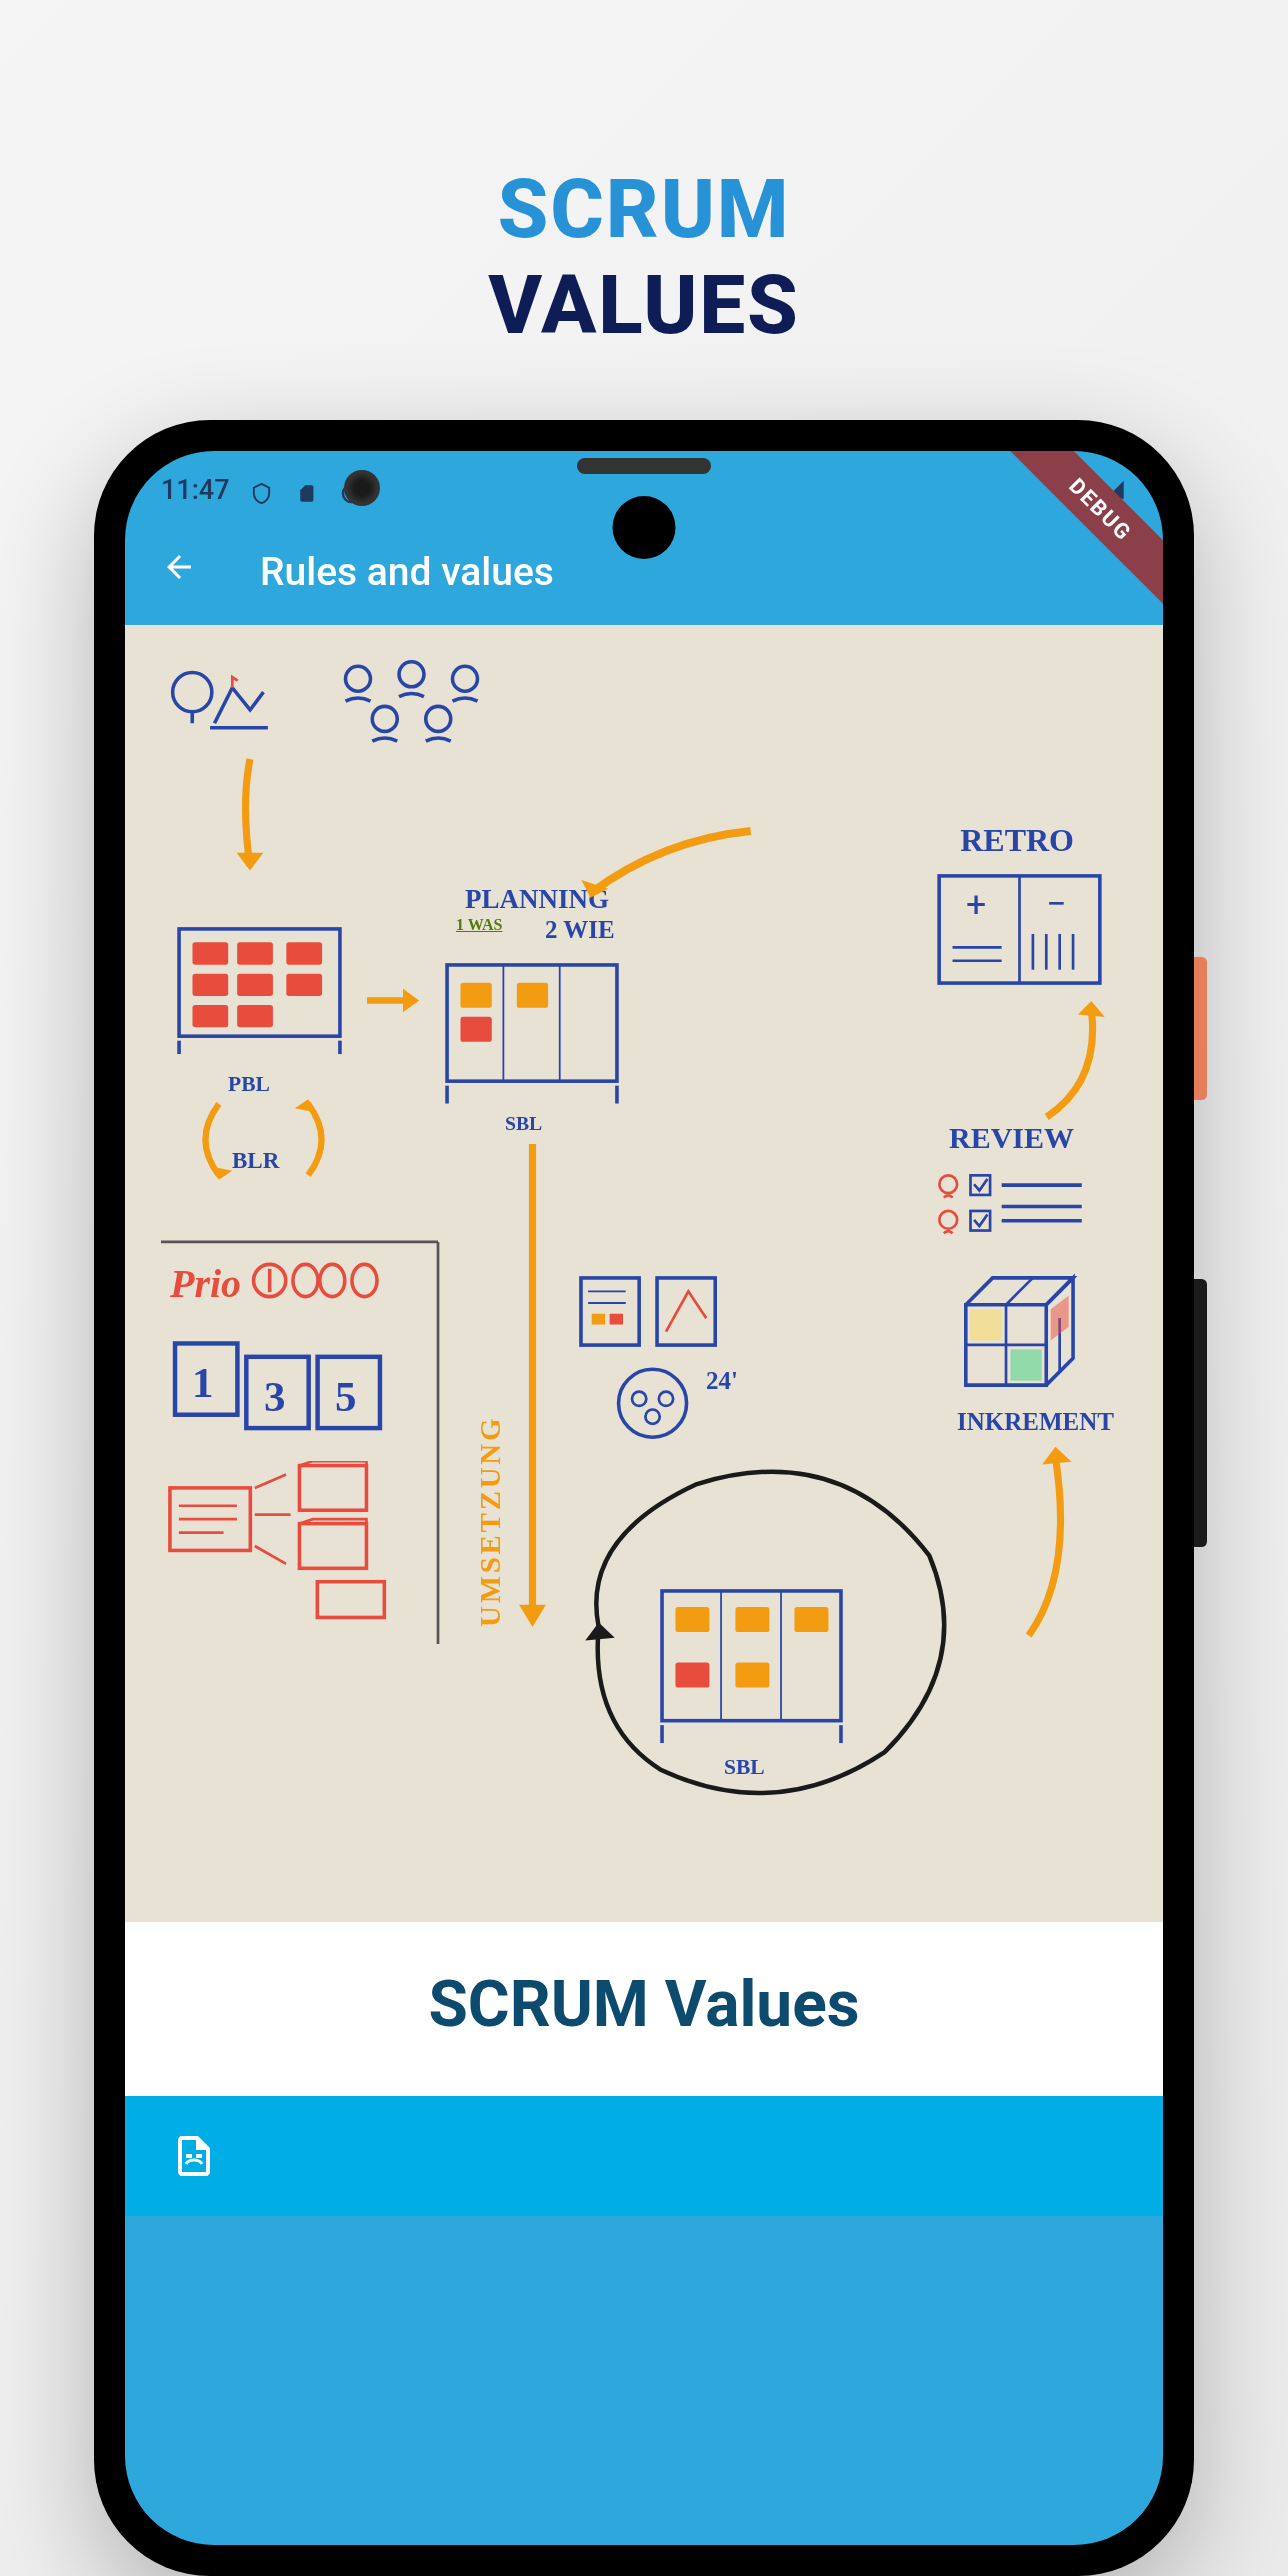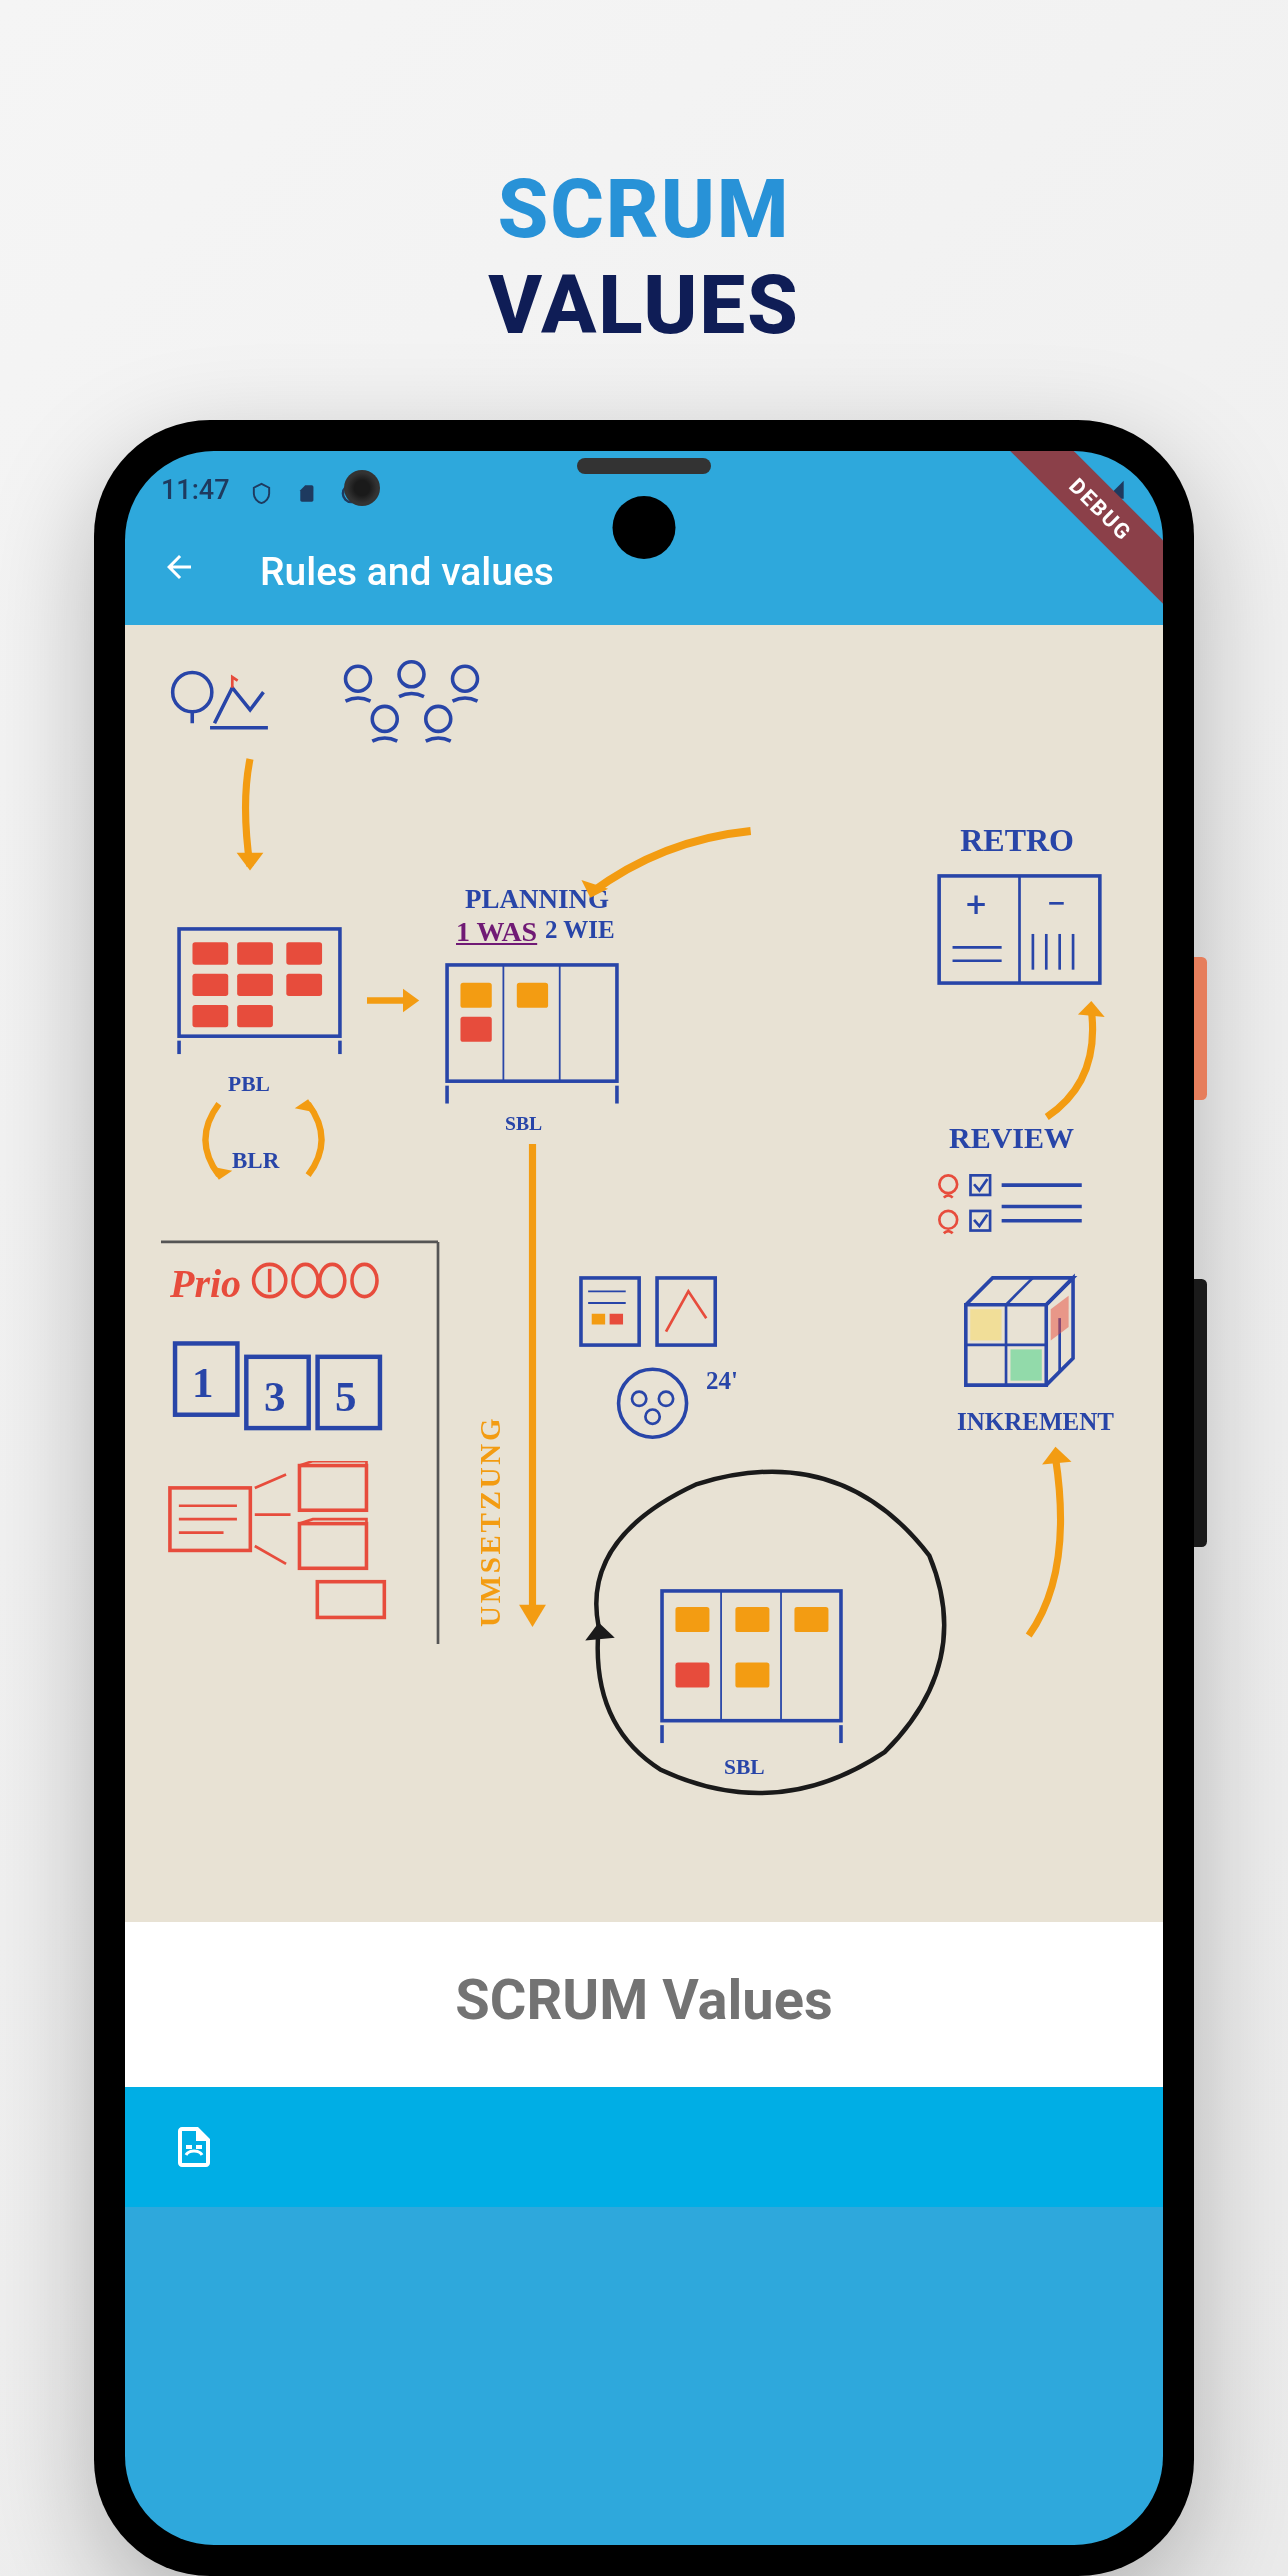--- a/index.html
+++ b/index.html
@@ -196,23 +196,23 @@
       overflow: hidden;
     }
     
     .content-section {
       background: white;
       padding: 45px 36px 54px;
       text-align: center;
     }
     
     .content-section-title {
-      font-size: 56px;
+      font-size: 64px;
       font-weight: 700;
-      color: #737373;
+      color: #0c4a6e;
     }
     
     .value-bar {
       background: #00aee5;
       display: flex;
       align-items: center;
       padding: 36px 45px;
       gap: 54px;
     }
     
@@ -320,21 +320,21 @@
         <circle cx="130" cy="75" r="14" fill="none" stroke="#2845a8" stroke-width="4"></circle>
         <path d="M116 100 Q130 93 144 100" fill="none" stroke="#2845a8" stroke-width="4"></path>
       </svg>
 
       <svg style="position:absolute;top:125px;left:89px;" width="72" height="134" viewBox="0 0 80 150">
         <path d="M40 10 Q30 60 40 130" fill="none" stroke="#f39c12" stroke-width="8"></path>
         <path d="M25 115 L40 135 L55 115" fill="#f39c12"></path>
       </svg>
 
       <div class="wb-text" style="top:259px;left:340px;color:#2845a8;font-size:27px;">PLANNING</div>
-      <div class="wb-text" style="top:291px;left:331px;color:#701a75;font-size:28px;text-decoration:underline;">1 WAS</div>
+      <div class="wb-text" style="top:291px;left:331px;color:#4d7c0f;font-size:16px;text-decoration:underline;">1 WAS</div>
       <div class="wb-text" style="top:291px;left:420px;color:#2845a8;font-size:25px;">2 WIE</div>
 
       <svg style="position:absolute;top:197px;left:447px;" width="197" height="98" viewBox="0 0 220 110">
         <path d="M200 10 Q100 20 20 80" fill="none" stroke="#f39c12" stroke-width="9"></path>
         <path d="M10 65 L20 85 L40 75" fill="#f39c12"></path>
       </svg>
 
       <div class="wb-text" style="top:197px;right:89px;color:#2845a8;font-size:32px;">RETRO</div>
       <svg style="position:absolute;top:242px;right:54px;" width="179" height="125" viewBox="0 0 200 140">
         <rect x="10" y="10" width="180" height="120" fill="none" stroke="#2845a8" stroke-width="4"></rect>

